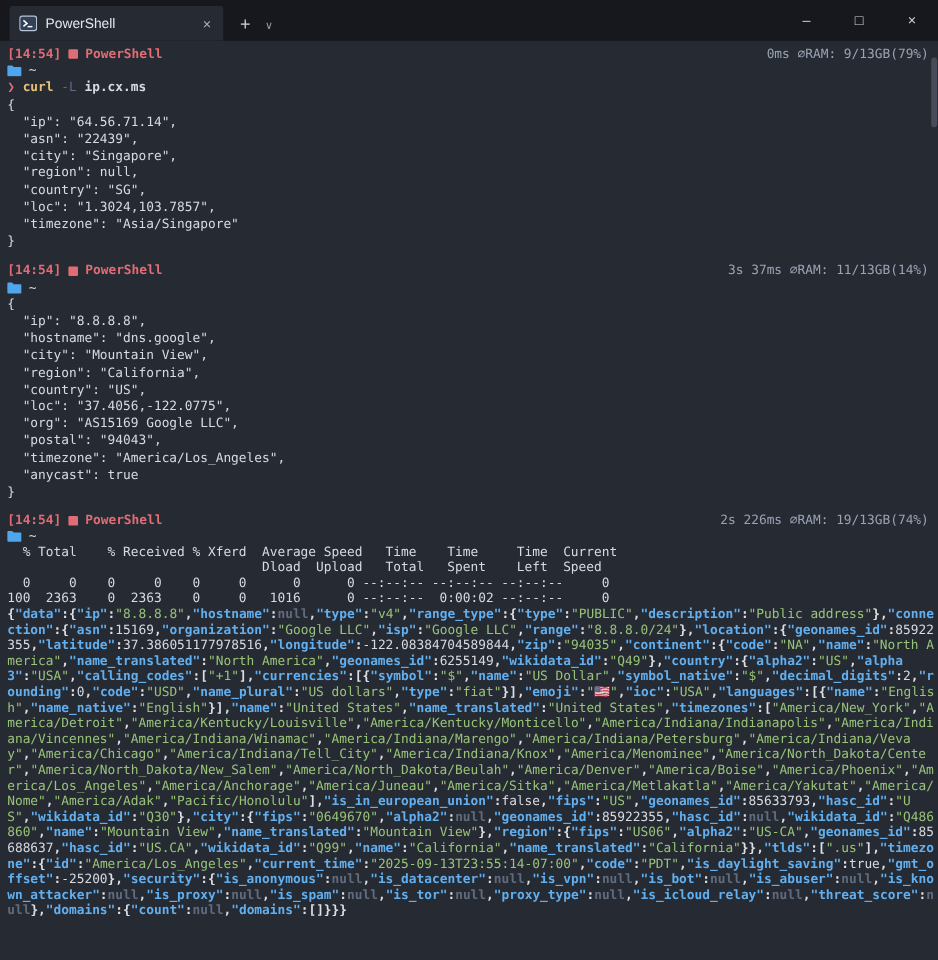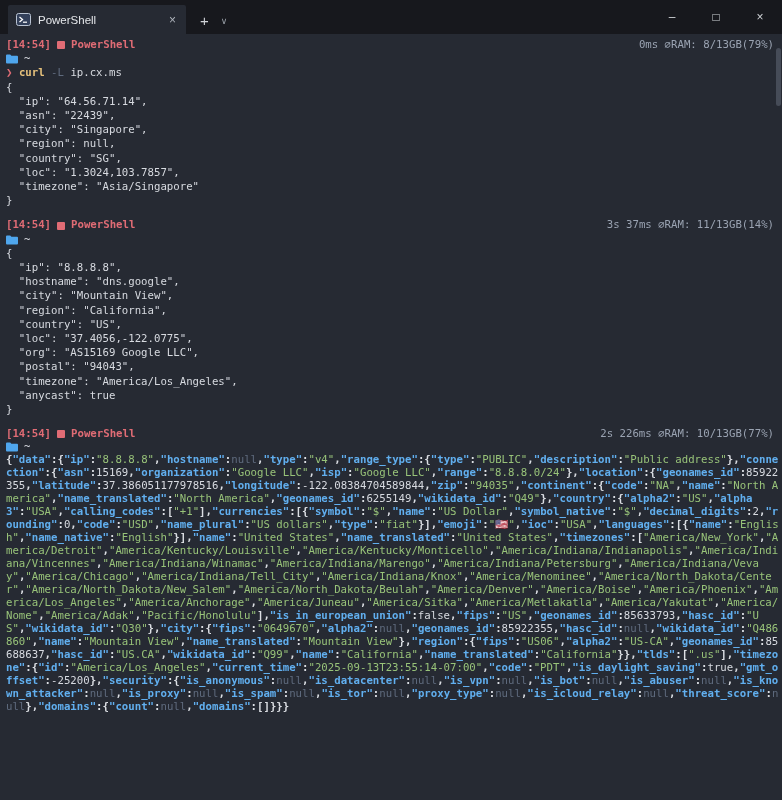--- a/index.html
+++ b/index.html
@@ -36,32 +36,32 @@
     flex:1;background:#262a33;color:#d7dae0;
     padding:4px 0 12px 6px;font-size:10.7px;overflow:hidden;
   }
   .block{margin-bottom:10px;}
   .lh-a{line-height:14.2px;}
   .lh-b{line-height:13px;}
   .hdr{display:flex;align-items:center;padding-right:8px;font-weight:bold;}
   .c-red{color:#e06c75;}
   .c-yellow{color:#e5c07b;font-weight:bold;margin-top:32px;}
   .c-dim{color:#5f6b7e;}
-  .c-fg{color:#d7dae0;}
+  .c-fg{color:#d7dae0;font-weight:bold;}
   .status{margin-left:auto;color:#9aa3b2;font-weight:normal;}
   .sqicon{display:inline-block;width:8px;height:8px;background:#e06c75;border-radius:1px;margin:0 6px;}
   .cwd{display:flex;align-items:center;gap:6px;color:#d7dae0;}
   .cmdline{white-space:pre;}
   .prompt{color:#e06c75;font-weight:bold;}
   pre{margin:0;font:inherit;color:#d7dae0;white-space:pre;}
   .jq{white-space:pre-wrap;word-break:break-all;}
   .c-key{color:#61afef;font-weight:bold;}
   .c-str{color:#98c379;}
   .c-num{color:#d7dae0;}
-  .c-null{color:#5f6b7e;}
+  .c-null{color:#5f6b7e;font-weight:bold;}
   .c-bool{color:#d7dae0;font-weight:normal;}
   .c-punct{color:#dcdfe4;font-weight:bold;}
   .sbthumb{position:absolute;right:1px;top:48px;width:5px;height:58px;background:#464c58;border-radius:3px;}
 </style>
 </head>
 <body>
 
 <div class="win">
   <div class="tabbar">
     <div class="tab">
@@ -82,21 +82,21 @@
     <span class="wbtn">□</span>
     <span class="wbtn">×</span>
   </div>
 
   <div class="term">
       <div class="block lh-a">
         <div class="hdr">
           <span class="c-red">[14:54]</span>
           <span class="sqicon"></span>
           <span class="c-red">PowerShell</span>
-          <span class="status">0ms ∅RAM: 8/13GB(79%)</span>
+          <span class="status">0ms ∅RAM: 9/13GB(79%)</span>
         </div>
         <div class="cwd">
           <span>
             <svg width="12" height="10" viewBox="0 0 12 10" style="display:block">
               <path d="M0 1.5 Q0 0.5 1 0.5 L4.2 0.5 L5.4 1.8 L11 1.8 Q12 1.8 12 2.8 L12 8.5 Q12 9.5 11 9.5 L1 9.5 Q0 9.5 0 8.5 Z" fill="#4fa6ed"></path>
             </svg>
           </span>
           <span>~</span>
         </div>
         <div class="cmdline"><span class="prompt">❯ </span><span class="c-yellow">curl </span><span class="c-dim">-L </span><span class="c-fg">ip.cx.ms</span></div>
@@ -136,27 +136,31 @@
   "postal": "94043",
   "timezone": "America/Los_Angeles",
   "anycast": true
 }</pre>
       </div>
       <div class="block lh-b">
         <div class="hdr">
           <span class="c-red">[14:54]</span>
           <span class="sqicon"></span>
           <span class="c-red">PowerShell</span>
-          <span class="status">2s 226ms ∅RAM: 10/13GB(77%)</span>
+          <span class="status">2s 226ms ∅RAM: 19/13GB(74%)</span>
         </div>
         <div class="cwd">
           <span>
             <svg width="12" height="10" viewBox="0 0 12 10" style="display:block">
               <path d="M0 1.5 Q0 0.5 1 0.5 L4.2 0.5 L5.4 1.8 L11 1.8 Q12 1.8 12 2.8 L12 8.5 Q12 9.5 11 9.5 L1 9.5 Q0 9.5 0 8.5 Z" fill="#4fa6ed"></path>
             </svg>
           </span>
           <span>~</span>
         </div>
+        <pre class="lh-b">  % Total    % Received % Xferd  Average Speed   Time    Time     Time  Current
+                                 Dload  Upload   Total   Spent    Left  Speed
+  0     0    0     0    0     0      0      0 --:--:-- --:--:-- --:--:--     0
+100  2363    0  2363    0     0   1016      0 --:--:--  0:00:02 --:--:--     0</pre>
         <div class="jq lh-b"><span class="c-punct">{</span><span class="c-key">"data"</span><span class="c-punct">:{</span><span class="c-key">"ip"</span><span class="c-punct">:</span><span class="c-str">"8.8.8.8"</span><span class="c-punct">,</span><span class="c-key">"hostname"</span><span class="c-punct">:</span><span class="c-null">null</span><span class="c-punct">,</span><span class="c-key">"type"</span><span class="c-punct">:</span><span class="c-str">"v4"</span><span class="c-punct">,</span><span class="c-key">"range_type"</span><span class="c-punct">:{</span><span class="c-key">"type"</span><span class="c-punct">:</span><span class="c-str">"PUBLIC"</span><span class="c-punct">,</span><span class="c-key">"description"</span><span class="c-punct">:</span><span class="c-str">"Public address"</span><span class="c-punct">},</span><span class="c-key">"connection"</span><span class="c-punct">:{</span><span class="c-key">"asn"</span><span class="c-punct">:</span><span class="c-num">15169</span><span class="c-punct">,</span><span class="c-key">"organization"</span><span class="c-punct">:</span><span class="c-str">"Google LLC"</span><span class="c-punct">,</span><span class="c-key">"isp"</span><span class="c-punct">:</span><span class="c-str">"Google LLC"</span><span class="c-punct">,</span><span class="c-key">"range"</span><span class="c-punct">:</span><span class="c-str">"8.8.8.0/24"</span><span class="c-punct">},</span><span class="c-key">"location"</span><span class="c-punct">:{</span><span class="c-key">"geonames_id"</span><span class="c-punct">:</span><span class="c-num">85922355</span><span class="c-punct">,</span><span class="c-key">"latitude"</span><span class="c-punct">:</span><span class="c-num">37.386051177978516</span><span class="c-punct">,</span><span class="c-key">"longitude"</span><span class="c-punct">:</span><span class="c-num">-122.08384704589844</span><span class="c-punct">,</span><span class="c-key">"zip"</span><span class="c-punct">:</span><span class="c-str">"94035"</span><span class="c-punct">,</span><span class="c-key">"continent"</span><span class="c-punct">:{</span><span class="c-key">"code"</span><span class="c-punct">:</span><span class="c-str">"NA"</span><span class="c-punct">,</span><span class="c-key">"name"</span><span class="c-punct">:</span><span class="c-str">"North America"</span><span class="c-punct">,</span><span class="c-key">"name_translated"</span><span class="c-punct">:</span><span class="c-str">"North America"</span><span class="c-punct">,</span><span class="c-key">"geonames_id"</span><span class="c-punct">:</span><span class="c-num">6255149</span><span class="c-punct">,</span><span class="c-key">"wikidata_id"</span><span class="c-punct">:</span><span class="c-str">"Q49"</span><span class="c-punct">},</span><span class="c-key">"country"</span><span class="c-punct">:{</span><span class="c-key">"alpha2"</span><span class="c-punct">:</span><span class="c-str">"US"</span><span class="c-punct">,</span><span class="c-key">"alpha3"</span><span class="c-punct">:</span><span class="c-str">"USA"</span><span class="c-punct">,</span><span class="c-key">"calling_codes"</span><span class="c-punct">:[</span><span class="c-str">"+1"</span><span class="c-punct">],</span><span class="c-key">"currencies"</span><span class="c-punct">:[{</span><span class="c-key">"symbol"</span><span class="c-punct">:</span><span class="c-str">"$"</span><span class="c-punct">,</span><span class="c-key">"name"</span><span class="c-punct">:</span><span class="c-str">"US Dollar"</span><span class="c-punct">,</span><span class="c-key">"symbol_native"</span><span class="c-punct">:</span><span class="c-str">"$"</span><span class="c-punct">,</span><span class="c-key">"decimal_digits"</span><span class="c-punct">:</span><span class="c-num">2</span><span class="c-punct">,</span><span class="c-key">"rounding"</span><span class="c-punct">:</span><span class="c-num">0</span><span class="c-punct">,</span><span class="c-key">"code"</span><span class="c-punct">:</span><span class="c-str">"USD"</span><span class="c-punct">,</span><span class="c-key">"name_plural"</span><span class="c-punct">:</span><span class="c-str">"US dollars"</span><span class="c-punct">,</span><span class="c-key">"type"</span><span class="c-punct">:</span><span class="c-str">"fiat"</span><span class="c-punct">}],</span><span class="c-key">"emoji"</span><span class="c-punct">:</span><span class="c-str">"🇺🇸"</span><span class="c-punct">,</span><span class="c-key">"ioc"</span><span class="c-punct">:</span><span class="c-str">"USA"</span><span class="c-punct">,</span><span class="c-key">"languages"</span><span class="c-punct">:[{</span><span class="c-key">"name"</span><span class="c-punct">:</span><span class="c-str">"English"</span><span class="c-punct">,</span><span class="c-key">"name_native"</span><span class="c-punct">:</span><span class="c-str">"English"</span><span class="c-punct">}],</span><span class="c-key">"name"</span><span class="c-punct">:</span><span class="c-str">"United States"</span><span class="c-punct">,</span><span class="c-key">"name_translated"</span><span class="c-punct">:</span><span class="c-str">"United States"</span><span class="c-punct">,</span><span class="c-key">"timezones"</span><span class="c-punct">:[</span><span class="c-str">"America/New_York"</span><span class="c-punct">,</span><span class="c-str">"America/Detroit"</span><span class="c-punct">,</span><span class="c-str">"America/Kentucky/Louisville"</span><span class="c-punct">,</span><span class="c-str">"America/Kentucky/Monticello"</span><span class="c-punct">,</span><span class="c-str">"America/Indiana/Indianapolis"</span><span class="c-punct">,</span><span class="c-str">"America/Indiana/Vincennes"</span><span class="c-punct">,</span><span class="c-str">"America/Indiana/Winamac"</span><span class="c-punct">,</span><span class="c-str">"America/Indiana/Marengo"</span><span class="c-punct">,</span><span class="c-str">"America/Indiana/Petersburg"</span><span class="c-punct">,</span><span class="c-str">"America/Indiana/Vevay"</span><span class="c-punct">,</span><span class="c-str">"America/Chicago"</span><span class="c-punct">,</span><span class="c-str">"America/Indiana/Tell_City"</span><span class="c-punct">,</span><span class="c-str">"America/Indiana/Knox"</span><span class="c-punct">,</span><span class="c-str">"America/Menominee"</span><span class="c-punct">,</span><span class="c-str">"America/North_Dakota/Center"</span><span class="c-punct">,</span><span class="c-str">"America/North_Dakota/New_Salem"</span><span class="c-punct">,</span><span class="c-str">"America/North_Dakota/Beulah"</span><span class="c-punct">,</span><span class="c-str">"America/Denver"</span><span class="c-punct">,</span><span class="c-str">"America/Boise"</span><span class="c-punct">,</span><span class="c-str">"America/Phoenix"</span><span class="c-punct">,</span><span class="c-str">"America/Los_Angeles"</span><span class="c-punct">,</span><span class="c-str">"America/Anchorage"</span><span class="c-punct">,</span><span class="c-str">"America/Juneau"</span><span class="c-punct">,</span><span class="c-str">"America/Sitka"</span><span class="c-punct">,</span><span class="c-str">"America/Metlakatla"</span><span class="c-punct">,</span><span class="c-str">"America/Yakutat"</span><span class="c-punct">,</span><span class="c-str">"America/Nome"</span><span class="c-punct">,</span><span class="c-str">"America/Adak"</span><span class="c-punct">,</span><span class="c-str">"Pacific/Honolulu"</span><span class="c-punct">],</span><span class="c-key">"is_in_european_union"</span><span class="c-punct">:</span><span class="c-bool">false</span><span class="c-punct">,</span><span class="c-key">"fips"</span><span class="c-punct">:</span><span class="c-str">"US"</span><span class="c-punct">,</span><span class="c-key">"geonames_id"</span><span class="c-punct">:</span><span class="c-num">85633793</span><span class="c-punct">,</span><span class="c-key">"hasc_id"</span><span class="c-punct">:</span><span class="c-str">"US"</span><span class="c-punct">,</span><span class="c-key">"wikidata_id"</span><span class="c-punct">:</span><span class="c-str">"Q30"</span><span class="c-punct">},</span><span class="c-key">"city"</span><span class="c-punct">:{</span><span class="c-key">"fips"</span><span class="c-punct">:</span><span class="c-str">"0649670"</span><span class="c-punct">,</span><span class="c-key">"alpha2"</span><span class="c-punct">:</span><span class="c-null">null</span><span class="c-punct">,</span><span class="c-key">"geonames_id"</span><span class="c-punct">:</span><span class="c-num">85922355</span><span class="c-punct">,</span><span class="c-key">"hasc_id"</span><span class="c-punct">:</span><span class="c-null">null</span><span class="c-punct">,</span><span class="c-key">"wikidata_id"</span><span class="c-punct">:</span><span class="c-str">"Q486860"</span><span class="c-punct">,</span><span class="c-key">"name"</span><span class="c-punct">:</span><span class="c-str">"Mountain View"</span><span class="c-punct">,</span><span class="c-key">"name_translated"</span><span class="c-punct">:</span><span class="c-str">"Mountain View"</span><span class="c-punct">},</span><span class="c-key">"region"</span><span class="c-punct">:{</span><span class="c-key">"fips"</span><span class="c-punct">:</span><span class="c-str">"US06"</span><span class="c-punct">,</span><span class="c-key">"alpha2"</span><span class="c-punct">:</span><span class="c-str">"US-CA"</span><span class="c-punct">,</span><span class="c-key">"geonames_id"</span><span class="c-punct">:</span><span class="c-num">85688637</span><span class="c-punct">,</span><span class="c-key">"hasc_id"</span><span class="c-punct">:</span><span class="c-str">"US.CA"</span><span class="c-punct">,</span><span class="c-key">"wikidata_id"</span><span class="c-punct">:</span><span class="c-str">"Q99"</span><span class="c-punct">,</span><span class="c-key">"name"</span><span class="c-punct">:</span><span class="c-str">"California"</span><span class="c-punct">,</span><span class="c-key">"name_translated"</span><span class="c-punct">:</span><span class="c-str">"California"</span><span class="c-punct">}},</span><span class="c-key">"tlds"</span><span class="c-punct">:[</span><span class="c-str">".us"</span><span class="c-punct">],</span><span class="c-key">"timezone"</span><span class="c-punct">:{</span><span class="c-key">"id"</span><span class="c-punct">:</span><span class="c-str">"America/Los_Angeles"</span><span class="c-punct">,</span><span class="c-key">"current_time"</span><span class="c-punct">:</span><span class="c-str">"2025-09-13T23:55:14-07:00"</span><span class="c-punct">,</span><span class="c-key">"code"</span><span class="c-punct">:</span><span class="c-str">"PDT"</span><span class="c-punct">,</span><span class="c-key">"is_daylight_saving"</span><span class="c-punct">:</span><span class="c-bool">true</span><span class="c-punct">,</span><span class="c-key">"gmt_offset"</span><span class="c-punct">:</span><span class="c-num">-25200</span><span class="c-punct">},</span><span class="c-key">"security"</span><span class="c-punct">:{</span><span class="c-key">"is_anonymous"</span><span class="c-punct">:</span><span class="c-null">null</span><span class="c-punct">,</span><span class="c-key">"is_datacenter"</span><span class="c-punct">:</span><span class="c-null">null</span><span class="c-punct">,</span><span class="c-key">"is_vpn"</span><span class="c-punct">:</span><span class="c-null">null</span><span class="c-punct">,</span><span class="c-key">"is_bot"</span><span class="c-punct">:</span><span class="c-null">null</span><span class="c-punct">,</span><span class="c-key">"is_abuser"</span><span class="c-punct">:</span><span class="c-null">null</span><span class="c-punct">,</span><span class="c-key">"is_known_attacker"</span><span class="c-punct">:</span><span class="c-null">null</span><span class="c-punct">,</span><span class="c-key">"is_proxy"</span><span class="c-punct">:</span><span class="c-null">null</span><span class="c-punct">,</span><span class="c-key">"is_spam"</span><span class="c-punct">:</span><span class="c-null">null</span><span class="c-punct">,</span><span class="c-key">"is_tor"</span><span class="c-punct">:</span><span class="c-null">null</span><span class="c-punct">,</span><span class="c-key">"proxy_type"</span><span class="c-punct">:</span><span class="c-null">null</span><span class="c-punct">,</span><span class="c-key">"is_icloud_relay"</span><span class="c-punct">:</span><span class="c-null">null</span><span class="c-punct">,</span><span class="c-key">"threat_score"</span><span class="c-punct">:</span><span class="c-null">null</span><span class="c-punct">},</span><span class="c-key">"domains"</span><span class="c-punct">:{</span><span class="c-key">"count"</span><span class="c-punct">:</span><span class="c-null">null</span><span class="c-punct">,</span><span class="c-key">"domains"</span><span class="c-punct">:[]}}}</span></div>
       </div>
     </div>
   <div class="sbthumb"></div>
 </div>
 
 </body></html>

